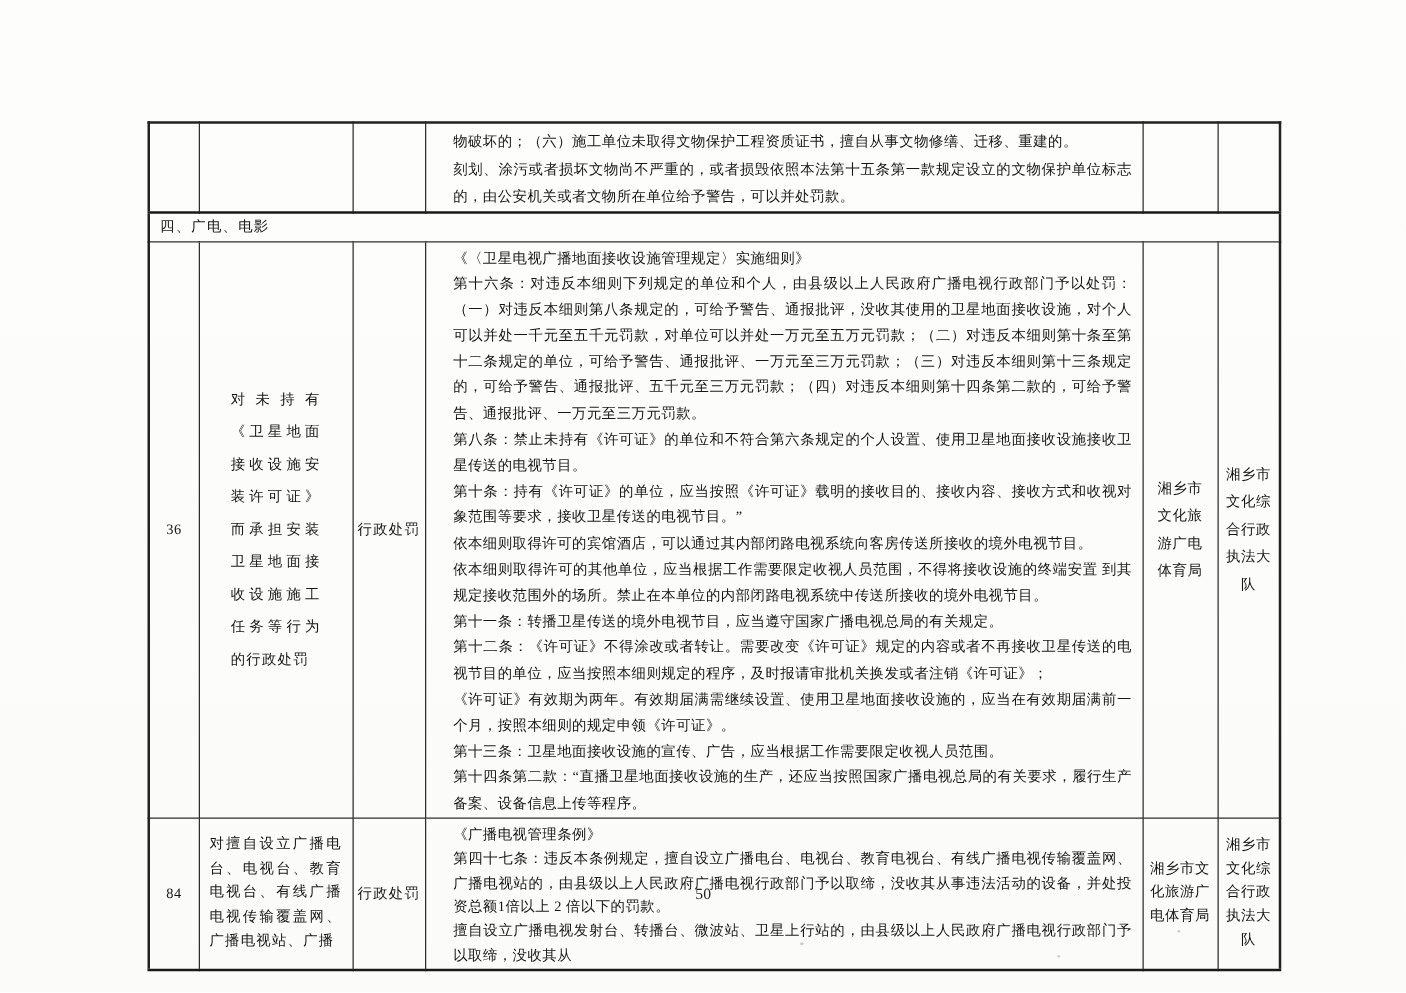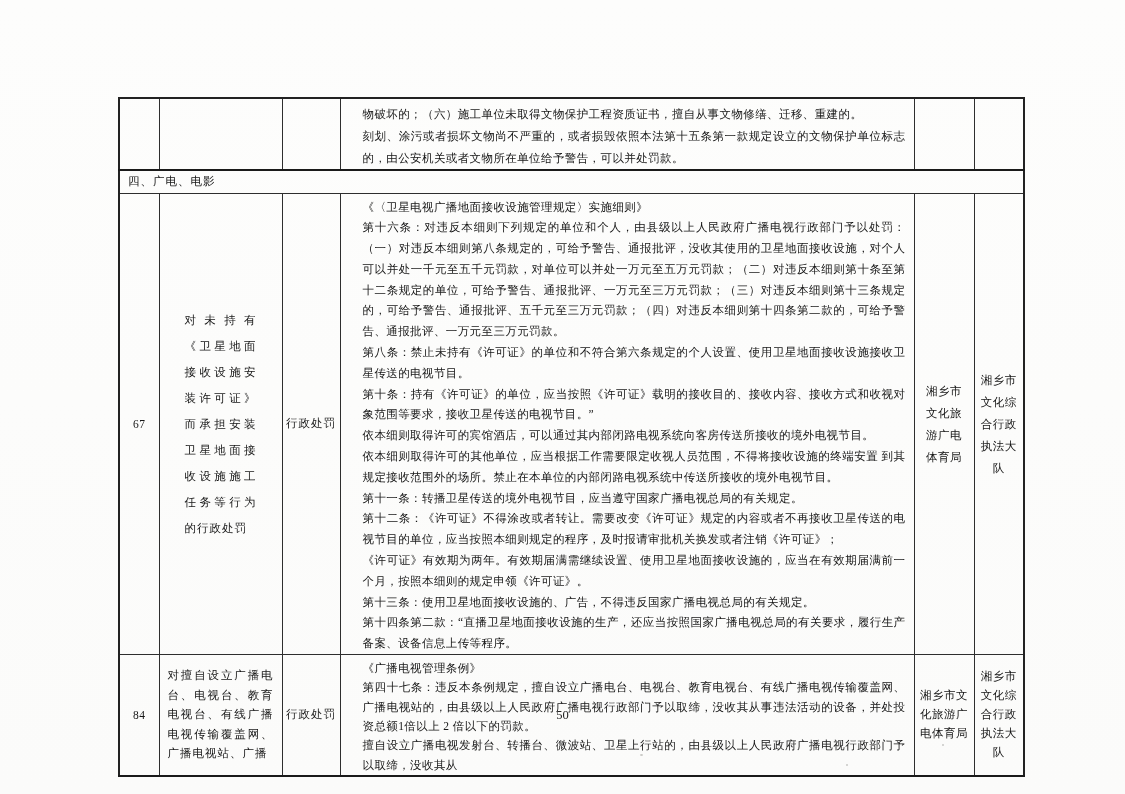--- a/index.html
+++ b/index.html
@@ -106,34 +106,34 @@
       </td>
       <td class="cell-dept"></td>
       <td class="cell-dept"></td>
     </tr>
 
     <tr class="section-row">
       <td class="cell-section" colspan="6">四、广电、电影</td>
     </tr>
 
     <tr class="row-83">
-      <td class="cell-number">67</td>
+      <td class="cell-number">36</td>
       <td class="cell-name">对未持有《卫星地面接收设施安装许可证》而承担安装卫星地面接收设施施工任务等行为的行政处罚</td>
       <td class="cell-type">行政处罚</td>
       <td class="cell-legal">
         <p>《〈卫星电视广播地面接收设施管理规定〉实施细则》</p>
         <p>第十六条：对违反本细则下列规定的单位和个人，由县级以上人民政府广播电视行政部门予以处罚：（一）对违反本细则第八条规定的，可给予警告、通报批评，没收其使用的卫星地面接收设施，对个人可以并处一千元至五千元罚款，对单位可以并处一万元至五万元罚款；（二）对违反本细则第十条至第十二条规定的单位，可给予警告、通报批评、一万元至三万元罚款；（三）对违反本细则第十三条规定的，可给予警告、通报批评、五千元至三万元罚款；（四）对违反本细则第十四条第二款的，可给予警告、通报批评、一万元至三万元罚款。</p>
         <p>第八条：禁止未持有《许可证》的单位和不符合第六条规定的个人设置、使用卫星地面接收设施接收卫星传送的电视节目。</p>
         <p>第十条：持有《许可证》的单位，应当按照《许可证》载明的接收目的、接收内容、接收方式和收视对象范围等要求，接收卫星传送的电视节目。”</p>
         <p>依本细则取得许可的宾馆酒店，可以通过其内部闭路电视系统向客房传送所接收的境外电视节目。</p>
         <p>依本细则取得许可的其他单位，应当根据工作需要限定收视人员范围，不得将接收设施的终端安置 到其规定接收范围外的场所。禁止在本单位的内部闭路电视系统中传送所接收的境外电视节目。</p>
         <p>第十一条：转播卫星传送的境外电视节目，应当遵守国家广播电视总局的有关规定。</p>
         <p>第十二条：《许可证》不得涂改或者转让。需要改变《许可证》规定的内容或者不再接收卫星传送的电视节目的单位，应当按照本细则规定的程序，及时报请审批机关换发或者注销《许可证》；</p>
         <p>《许可证》有效期为两年。有效期届满需继续设置、使用卫星地面接收设施的，应当在有效期届满前一个月，按照本细则的规定申领《许可证》。</p>
-        <p>第十三条：使用卫星地面接收设施的、广告，不得违反国家广播电视总局的有关规定。</p>
+        <p>第十三条：卫星地面接收设施的宣传、广告，应当根据工作需要限定收视人员范围。</p>
         <p>第十四条第二款：“直播卫星地面接收设施的生产，还应当按照国家广播电视总局的有关要求，履行生产备案、设备信息上传等程序。</p>
       </td>
       <td class="cell-dept">湘乡市文化旅游广电体育局</td>
       <td class="cell-dept">湘乡市文化综合行政执法大队</td>
     </tr>
 
     <tr class="row-84">
       <td class="cell-number">84</td>
       <td class="cell-name">对擅自设立广播电台、电视台、教育电视台、有线广播电视传输覆盖网、广播电视站、广播</td>
       <td class="cell-type">行政处罚</td>

